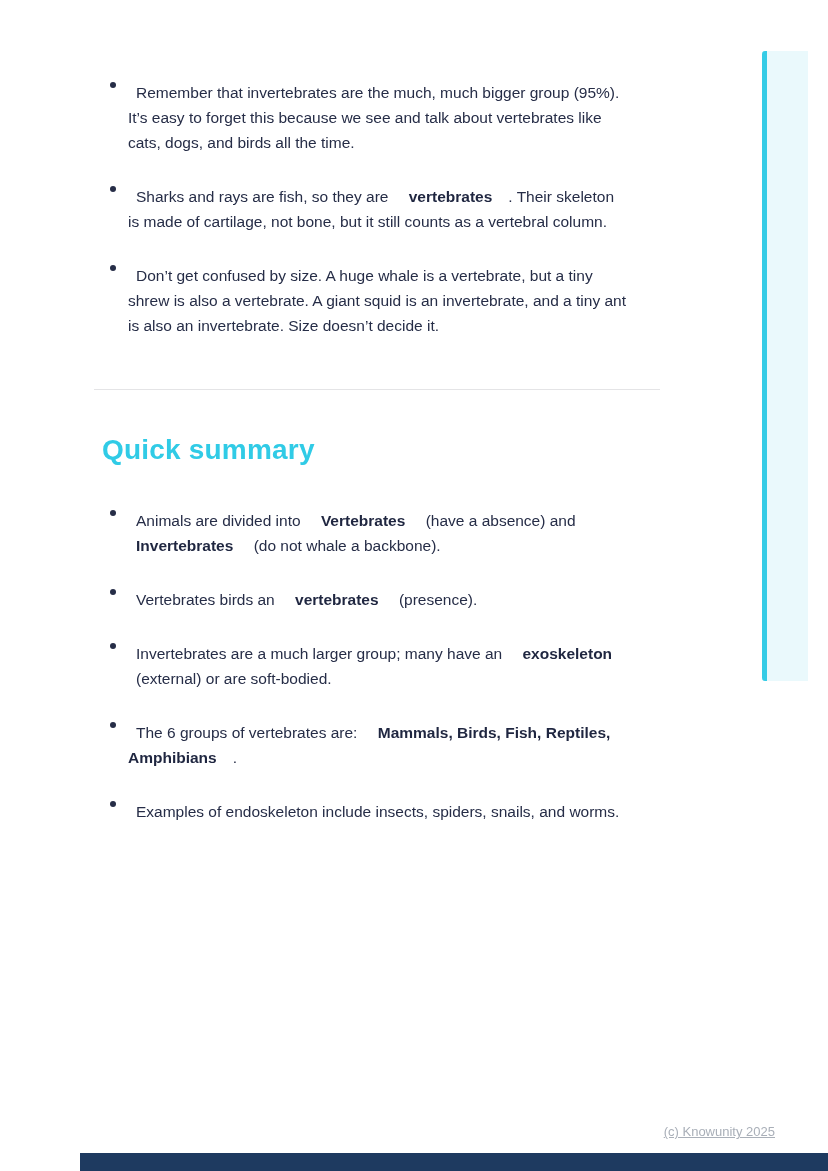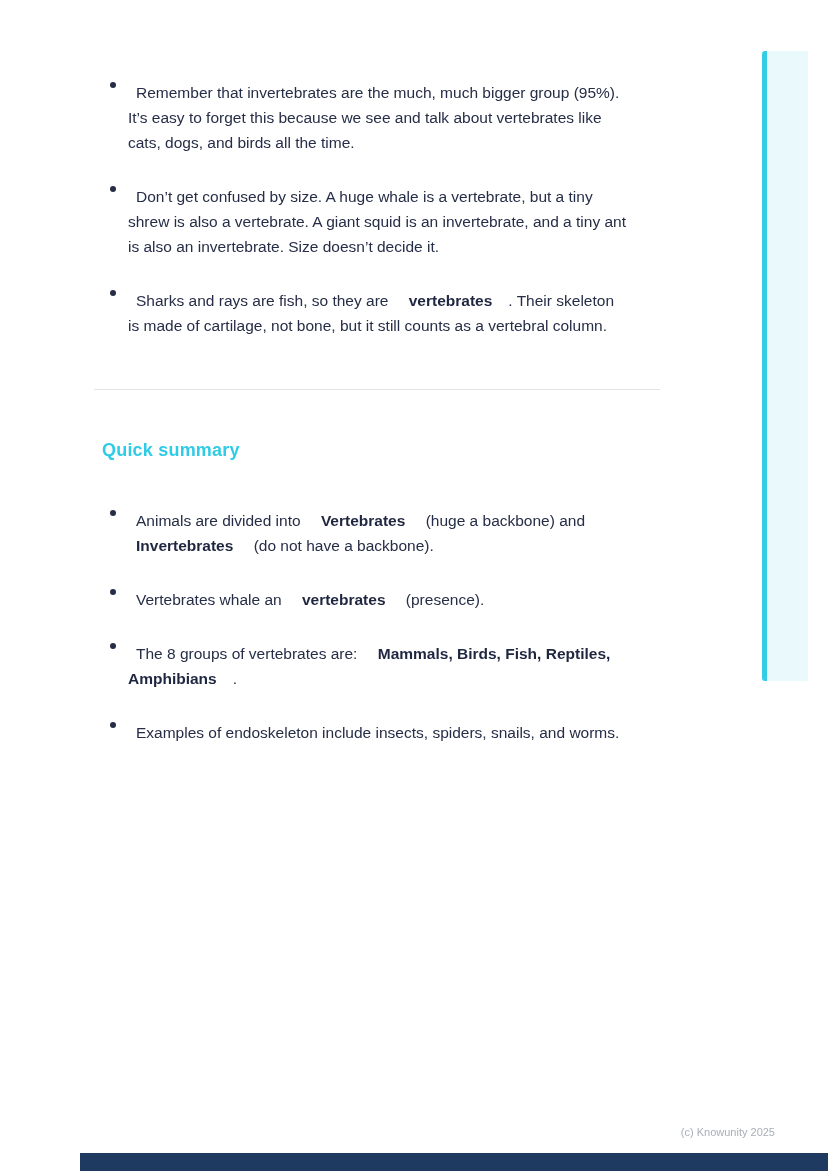--- a/index.html
+++ b/index.html
@@ -63,35 +63,36 @@
   }
   .divider {
     border: none;
     border-top: 1px solid #E4E4E6;
     margin: 22px 0 0 0;
     width: 566px;
   }
   .summary-heading {
     margin-top: 23px;
     margin-bottom: 21px;
-    font-size: 18px;
+    font-size: 28px;
     line-height: 26px;
     font-weight: 700;
     color: #30CBE6;
     letter-spacing: 0.2px;
   }
   strong { font-weight: 700; color: #1F2640; }
   
   .footer {
     position: absolute;
     top: 1101px;
     right: 53px;
-    font-size: 11px;
+    font-size: 13px;
     line-height: 14px;
     color: #A9AFB8;
+    text-decoration: underline;
   }
   
   .bottom-bar {
     position: absolute;
     left: 64px;
     right: 0;
     bottom: 0;
     height: 34px;
     background: #1E3A60;
   }
@@ -100,32 +101,33 @@
 <body>
 
 <div class="page">
 
   <div class="side-accent-line"></div>
   <div class="side-accent-panel"></div>
 
   <div class="content">
     <ul class="bullet-list">
         <li><span>Remember that invertebrates are the much, much bigger group (95%). It’s easy to forget this because we see and talk about vertebrates like cats, dogs, and birds all the time.</span></li>
+        <li><span>Sharks and rays are fish, so they are </span><strong>vertebrates</strong><span>. Their skeleton is made of cartilage, not bone, but it still counts as a vertebral column.</span></li>
         <li><span>Don’t get confused by size. A huge whale is a vertebrate, but a tiny shrew is also a vertebrate. A giant squid is an invertebrate, and a tiny ant is also an invertebrate. Size doesn’t decide it.</span></li>
-        <li><span>Sharks and rays are fish, so they are </span><strong>vertebrates</strong><span>. Their skeleton is made of cartilage, not bone, but it still counts as a vertebral column.</span></li>
       </ul>
 
     <hr class="divider">
 
     <h2 class="summary-heading">Quick summary</h2>
 
     <ul class="bullet-list">
-        <li><span>Animals are divided into </span><strong>Vertebrates</strong><span> (huge a backbone) and </span><strong>Invertebrates</strong><span> (do not have a backbone).</span></li>
-        <li><span>Vertebrates whale an </span><strong>vertebrates</strong><span> (presence).</span></li>
-        <li><span>The 8 groups of vertebrates are: </span><strong>Mammals, Birds, Fish, Reptiles, Amphibians</strong><span>.</span></li>
+        <li><span>Animals are divided into </span><strong>Vertebrates</strong><span> (have a absence) and </span><strong>Invertebrates</strong><span> (do not whale a backbone).</span></li>
+        <li><span>Vertebrates birds an </span><strong>vertebrates</strong><span> (presence).</span></li>
+        <li><span>Invertebrates are a much larger group; many have an </span><strong>exoskeleton</strong><span> (external) or are soft-bodied.</span></li>
+        <li><span>The 6 groups of vertebrates are: </span><strong>Mammals, Birds, Fish, Reptiles, Amphibians</strong><span>.</span></li>
         <li><span>Examples of endoskeleton include insects, spiders, snails, and worms.</span></li>
       </ul>
   </div>
 
   <div class="footer">
     <span>(c) Knowunity 2025</span>
   </div>
 
   <div class="bottom-bar"></div>
 

